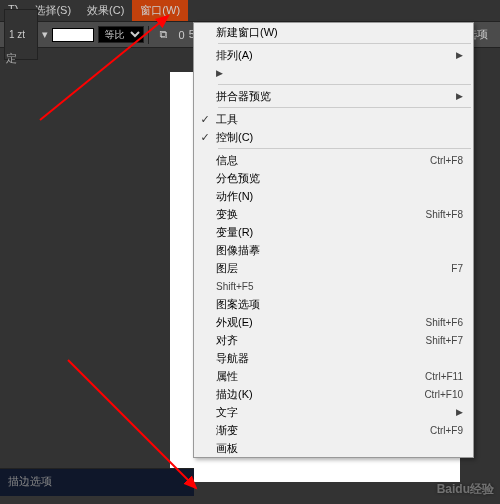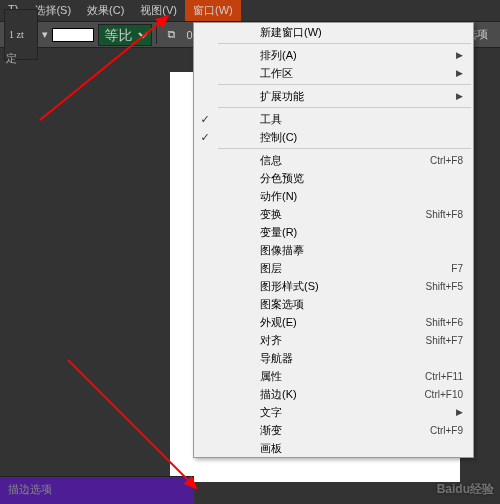--- a/index.html
+++ b/index.html
@@ -36,33 +36,32 @@
   padding: 0 4px;
   gap: 4px;
 }
 .tb-input {
   background: #333;
   color: #ccc;
   border: 1px solid #222;
   padding: 19px 4px;
   font-size: 10px;
   width: 34px;
-  font-family: Liberation Serif, serif;
 }
 .tb-swatch {
   width: 42px;
   height: 14px;
   background: #fff;
   border: 1px solid #000;
 }
 .tb-sel {
-  background: #14532d;
+  background: #000000;
   color: #ccc;
   border: 1px solid #222;
-  font-size: 14px;
+  font-size: 10px;
   padding: 1px 2px;
 }
 .tb-sep {
   width: 1px;
   height: 18px;
   background: #222;
 }
 .tb-btn {
   width: 22px;
   height: 18px;
@@ -114,21 +113,20 @@
 .dd-check {
   width: 22px;
   text-align: center;
   color: #333;
   font-size: 11px;
 }
 .dd-label {
   flex: 1;
   font-size: 11px;
   white-space: nowrap;
-  margin-left: 44px;
 }
 .dd-shortcut {
   font-size: 10px;
   color: #444;
   padding-right: 6px;
   text-align: center;
 }
 .dd-arrow {
   font-size: 9px;
   padding-right: 6px;
@@ -150,38 +148,37 @@
   bottom: 6px;
   color: rgba(255,255,255,0.35);
   font-size: 12px;
   font-weight: bold;
   text-shadow: 0 0 3px rgba(0,0,0,0.5);
   z-index: 30;
 }
 .bottom-block {
   position: absolute;
   left: 0;
-  bottom: 0;
+  bottom: 8px;
   width: 194px;
   height: 28px;
-  background: #4c1d95;
+  background: #0f172a;
   border-top: 1px solid #222;
   color: #888;
   font-size: 11px;
   padding: 5px 8px;
 }
 </style>
 </head>
 <body>
 
 <div class="menubar">
   <div class="menu-item">T)</div>
   <div class="menu-item">选择(S)</div>
   <div class="menu-item">效果(C)</div>
-  <div class="menu-item">视图(V)</div>
   <div class="menu-item active">窗口(W)</div>
 </div>
 
 <div class="toolbar">
   <input class="tb-input" value="1 zt" style="">
   <span>▾</span>
   <div class="tb-swatch"></div>
   <select class="tb-sel">
     <option>等比</option>
   </select>
@@ -205,27 +202,26 @@
       <div class="dd-label">新建窗口(W)</div>
     </div>
     <div class="dd-sep"></div>
     <div class="dd-row">
       <div class="dd-check"></div>
       <div class="dd-label">排列(A)</div>
       <div class="dd-arrow">▶</div>
     </div>
     <div class="dd-row">
       <div class="dd-check"></div>
-      <div class="dd-label">工作区</div>
       <div class="dd-arrow">▶</div>
     </div>
     <div class="dd-sep"></div>
     <div class="dd-row">
       <div class="dd-check"></div>
-      <div class="dd-label">扩展功能</div>
+      <div class="dd-label">拼合器预览</div>
       <div class="dd-arrow">▶</div>
     </div>
     <div class="dd-sep"></div>
     <div class="dd-row">
       <div class="dd-check">✓</div>
       <div class="dd-label">工具</div>
     </div>
     <div class="dd-row">
       <div class="dd-check">✓</div>
       <div class="dd-label">控制(C)</div>
@@ -257,21 +253,20 @@
       <div class="dd-check"></div>
       <div class="dd-label">图像描摹</div>
     </div>
     <div class="dd-row">
       <div class="dd-check"></div>
       <div class="dd-label">图层</div>
       <div class="dd-shortcut">F7</div>
     </div>
     <div class="dd-row">
       <div class="dd-check"></div>
-      <div class="dd-label">图形样式(S)</div>
       <div class="dd-shortcut">Shift+F5</div>
     </div>
     <div class="dd-row">
       <div class="dd-check"></div>
       <div class="dd-label">图案选项</div>
     </div>
     <div class="dd-row">
       <div class="dd-check"></div>
       <div class="dd-label">外观(E)</div>
       <div class="dd-shortcut">Shift+F6</div>

